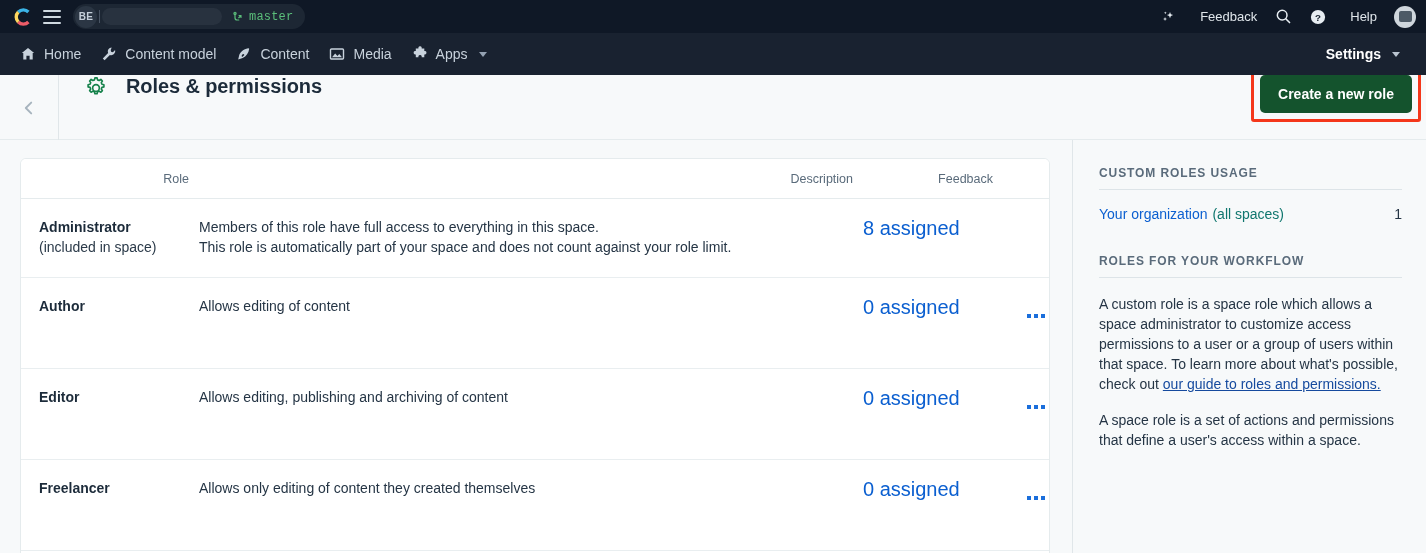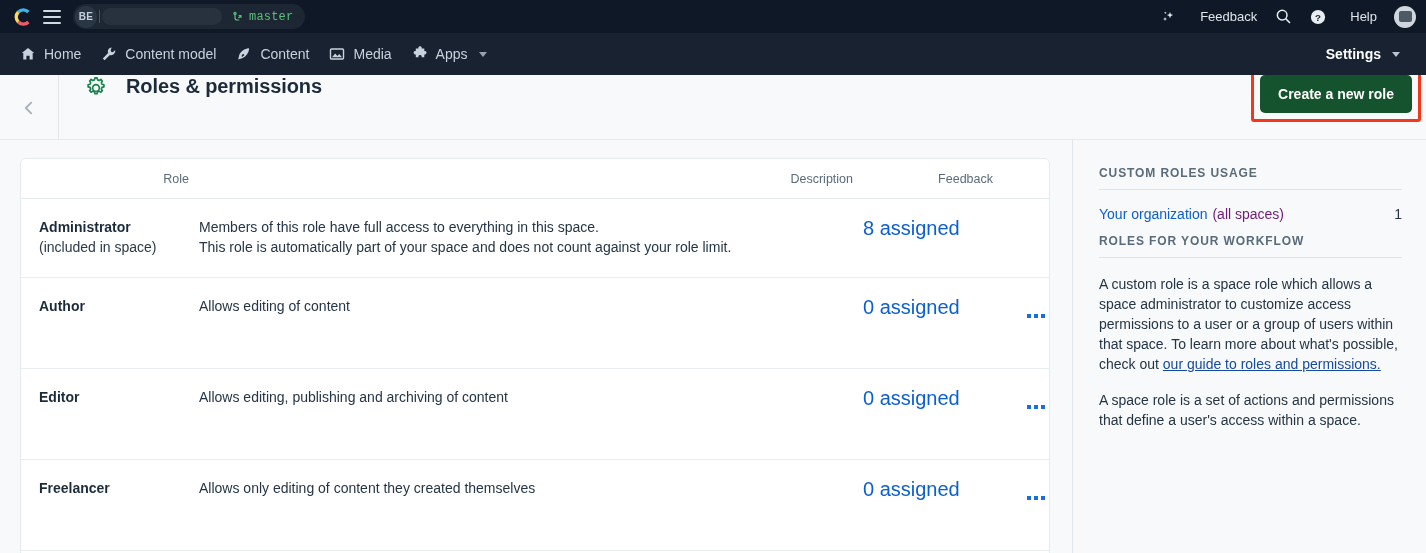--- a/index.html
+++ b/index.html
@@ -152,24 +152,24 @@
     margin-top: 18px; margin-left: 24px; cursor: pointer;
   }
   .kebab i { width: 4px; height: 4px; background: #1a6edb; display: block; }
 
   
   .side-head {
     font-size: 12px; font-weight: 700; letter-spacing: .9px; color: #5a6b7b;
     text-transform: uppercase; padding-bottom: 9px; border-bottom: 1px solid #dde4e8;
   }
   .usage-row {
-    display: flex; align-items: flex-start; margin-top: 16px; margin-bottom: 12px; font-size: 14px;
+    display: flex; align-items: flex-start; margin-top: 16px; margin-bottom: 32px; font-size: 14px;
   }
   .usage-row a { color: #0b5fd0; text-decoration: none; cursor: pointer; }
-  .usage-row .suffix { color: #701a75; margin-left: 5px; }
+  .usage-row .suffix { color: #0f766e; margin-left: 5px; }
   .usage-row .count { margin-left: auto; color: #253545; font-size: 14px; }
   .side-head.second { margin-top: 0; }
   .side-p {
     font-size: 14px; line-height: 20px; color: #253545; margin-top: 16px;
   }
   .side-p a { color: #154a9e; text-decoration: underline; cursor: pointer; }
 </style>
 </head>
 <body>
 

